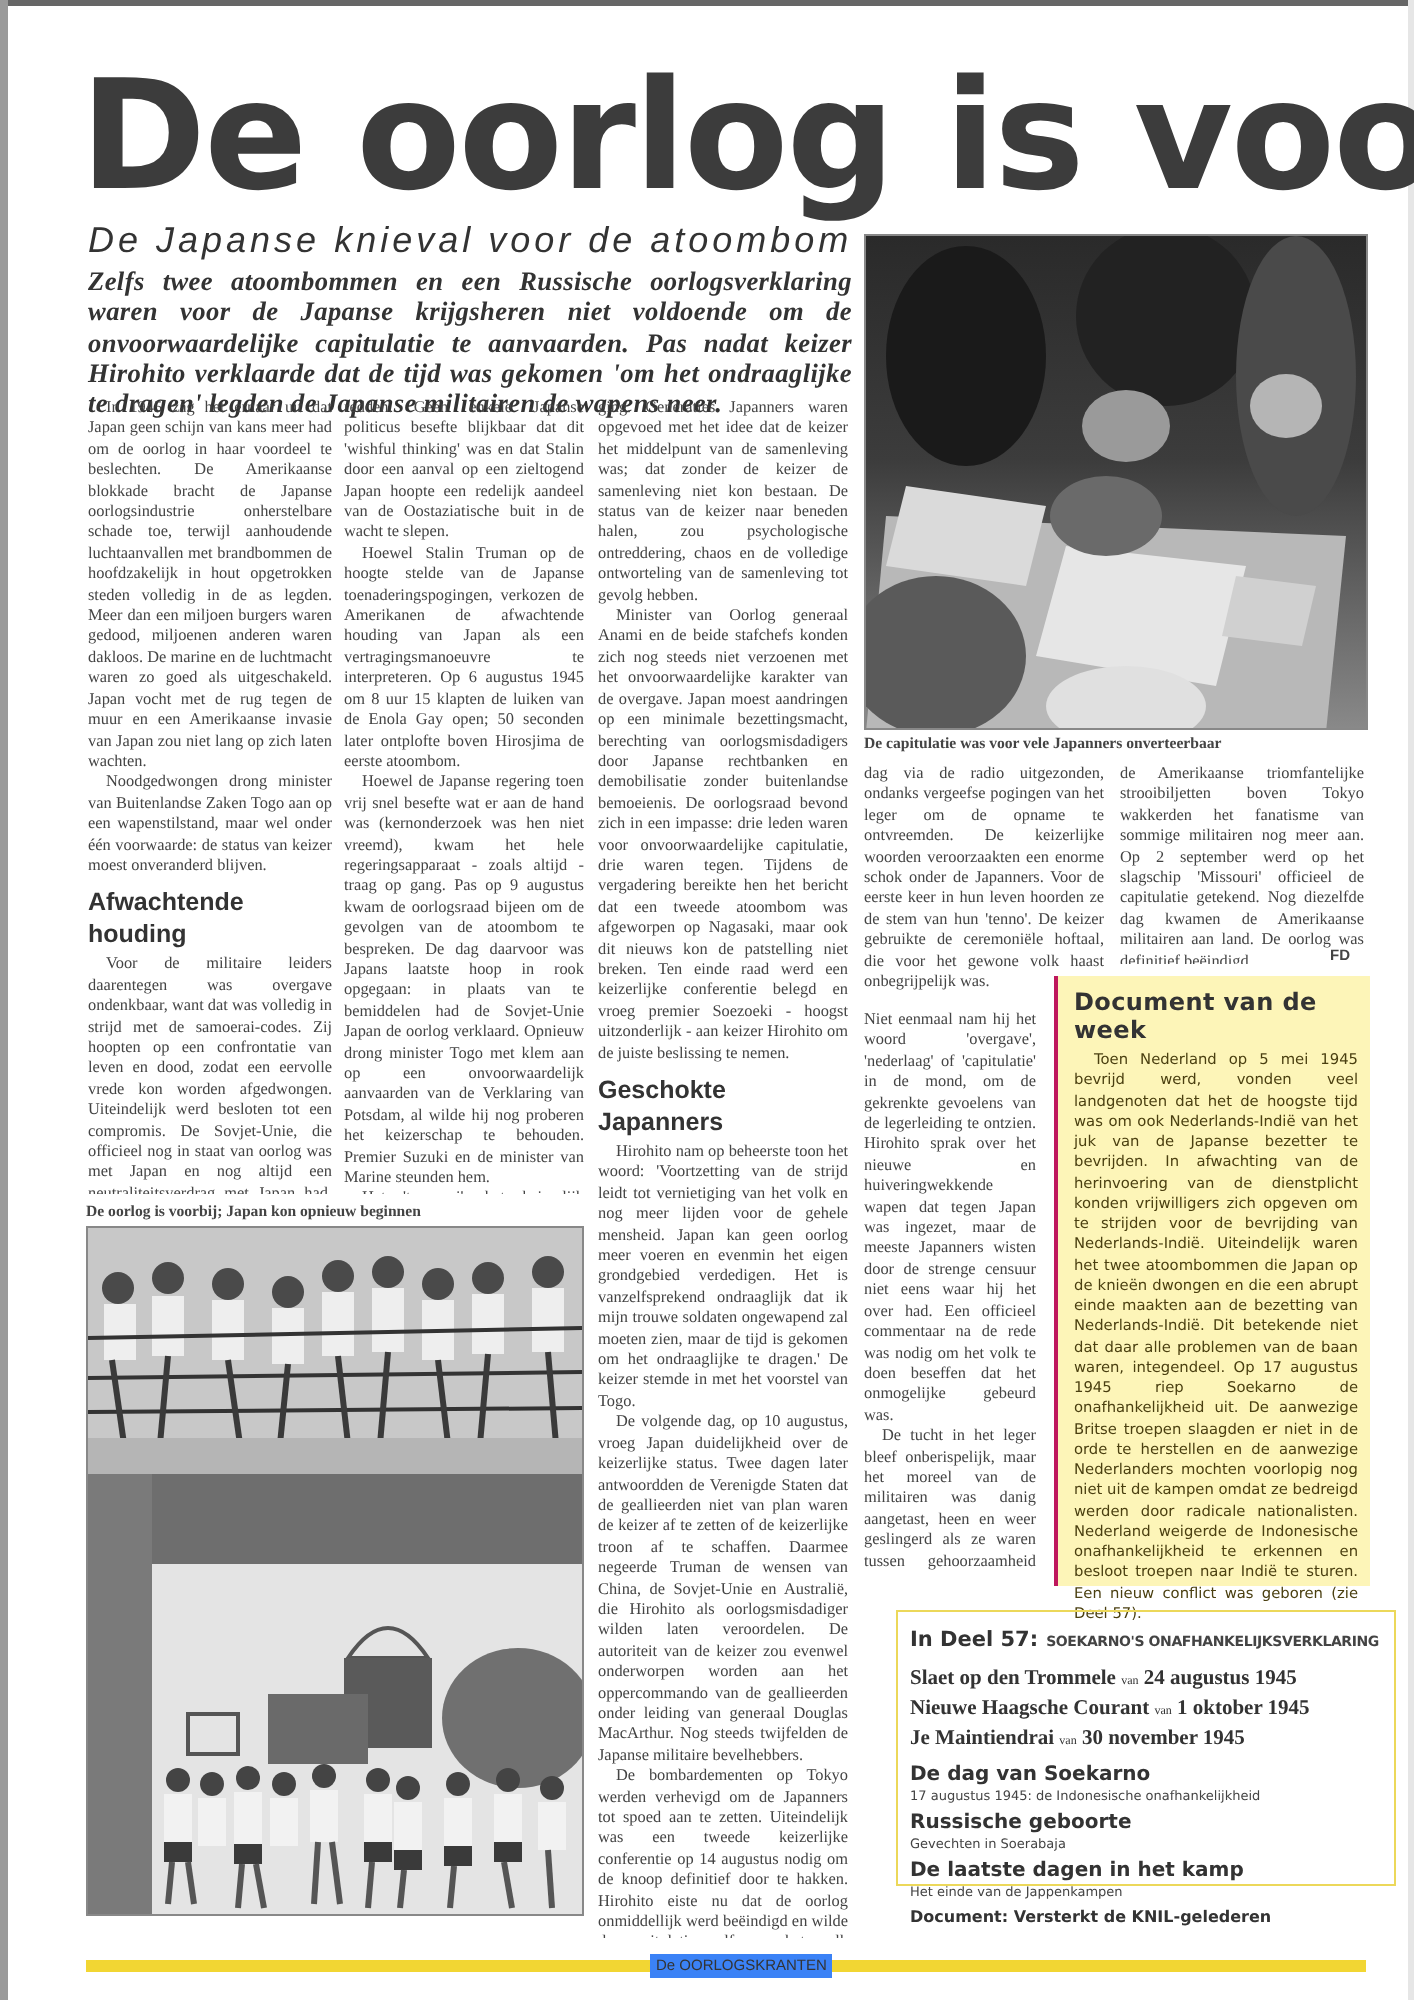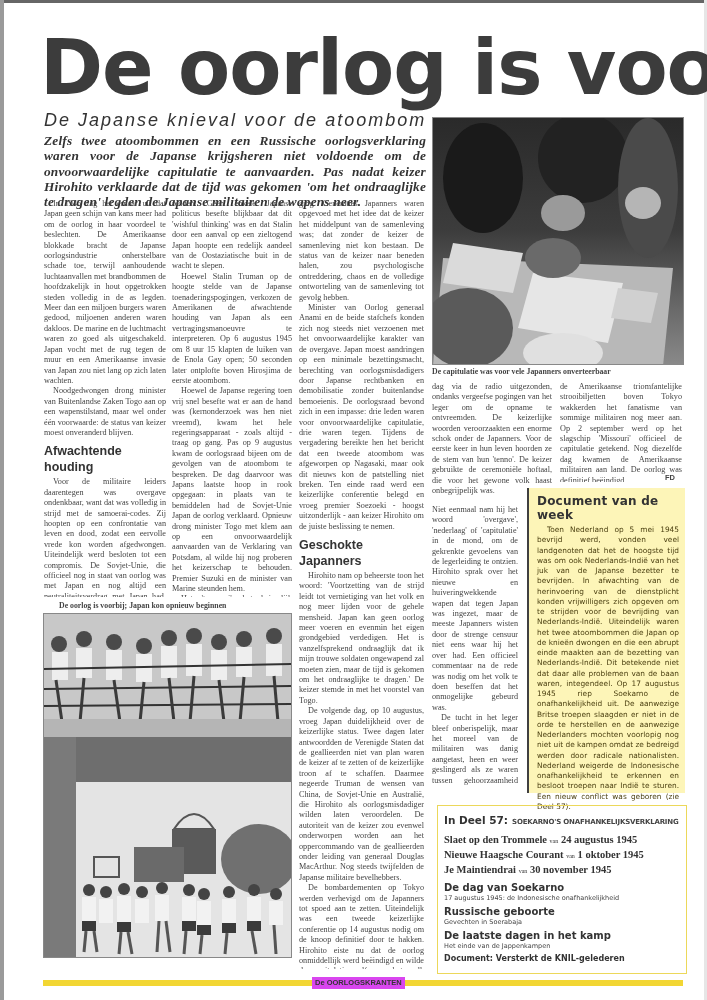--- a/index.html
+++ b/index.html
@@ -20,43 +20,43 @@
   .col h3 { font-family: Liberation Sans, sans-serif; font-size: 12.5px; font-weight: bold; line-height: 16px; margin: 5px 0 2px; color: #333; }
   .col1 { left: 44px; top: 199px; width: 122px; height: 398px; overflow: hidden; }
   .col2 { left: 172px; top: 199px; width: 120px; height: 398px; overflow: hidden; }
   .col3 { left: 299px; top: 199px; width: 125px; height: 770px; overflow: hidden; }
 
   .photo { position: absolute; border: 1px solid #888; overflow: hidden; }
   .photo svg { display: block; }
   .photo-top { left: 432px; top: 117px; width: 252px; height: 248px; }
   .caption-top { position: absolute; left: 432px; top: 367px; width: 250px; font-size: 7.8px; font-weight: bold; color: #444; white-space: nowrap; }
   .photo-bottom { left: 43px; top: 613px; width: 249px; height: 345px; }
-  .caption-bottom { position: absolute; left: 43px; top: 601px; width: 250px; font-size: 7.8px; font-weight: bold; color: #444; white-space: nowrap; margin-left: 16px; }
+  .caption-bottom { position: absolute; left: 43px; top: 601px; width: 250px; font-size: 7.8px; font-weight: bold; color: #444; white-space: nowrap; }
 
   .col4 { left: 432px; top: 382px; width: 120px; height: 122px; overflow: hidden; }
   .col5 { left: 560px; top: 382px; width: 122px; height: 100px; overflow: hidden; }
   .col4b { left: 432px; top: 505px; width: 86px; height: 282px; overflow: hidden; }
   .fd { position: absolute; left: 665px; top: 473px; font-family: "Liberation Sans", sans-serif; font-weight: bold; font-size: 7.5px; color: #444; }
 
-  .docbox { position: absolute; left: 527px; top: 488px; width: 158px; height: 305px; background: #fdf5b8; border-left: 2px solid #404040; padding: 6px 6px 6px 8px; }
+  .docbox { position: absolute; left: 527px; top: 488px; width: 158px; height: 305px; background: #fdf5b8; border-left: 2px solid #be185d; padding: 6px 6px 6px 8px; }
   .docbox h2 { font-family: "DejaVu Sans", sans-serif; font-weight: bold; font-size: 12px; color: #333; margin-bottom: 3px; letter-spacing: 0.2px; }
   .docbox p { font-family: "DejaVu Sans", sans-serif; font-size: 7.4px; line-height: 10.25px; color: #4a3f10; text-align: justify; text-indent: 10px; }
 
-  .deelbox { position: absolute; left: 437px; top: 805px; width: 250px; height: 169px; border: 1.5px solid #ecd85a; padding: 4px 6px; }
+  .deelbox { position: absolute; left: 448px; top: 805px; width: 250px; height: 138px; border: 1.5px solid #ecd85a; padding: 4px 6px; }
   .deel-head { white-space: nowrap; margin-bottom: 5px; }
   .deel-num { font-family: "DejaVu Sans", sans-serif; font-size: 10.5px; font-weight: bold; color: #333; }
   .deel-title { font-family: "DejaVu Sans", sans-serif; font-size: 7px; font-weight: bold; color: #444; letter-spacing: -0.2px; }
   .deel-paper { font-family: "Liberation Serif", serif; font-weight: bold; font-size: 10.5px; line-height: 13px; color: #333; white-space: nowrap; }
   .deel-paper .van { font-size: 6px; font-weight: normal; }
   .deel-item-title { font-family: "DejaVu Sans", sans-serif; font-weight: bold; font-size: 10px; line-height: 12px; color: #333; margin-top: 4px; }
   .deel-item-sub { font-family: "DejaVu Sans", sans-serif; font-size: 6.5px; line-height: 8px; color: #444; }
   .deel-doc { font-family: "DejaVu Sans", sans-serif; font-weight: bold; font-size: 8px; color: #333; margin-top: 4px; }
 
   .footer-bar { position: absolute; left: 43px; top: 980px; width: 640px; height: 6px; background: #f2d633; }
-  .footer-label { position: absolute; left: 312px; top: 977px; background: #d946ef; padding: 0 3px; font-family: "Liberation Sans", sans-serif; font-weight: bold; font-size: 7.5px; line-height: 12px; color: #333; }
+  .footer-label { position: absolute; left: 325px; top: 977px; background: #3b82f6; padding: 0 3px; font-family: "Liberation Sans", sans-serif; font-weight: normal; font-size: 7.5px; line-height: 12px; color: #333; }
 </style>
 </head>
 <body>
 
 <div class="topline"></div>
 <div class="page-edge"></div>
 <div class="page-edge-right"></div>
 
 <h1 class="headline">De oorlog is voorbij</h1>
 <div class="subhead">De Japanse knieval voor de atoombom</div>

